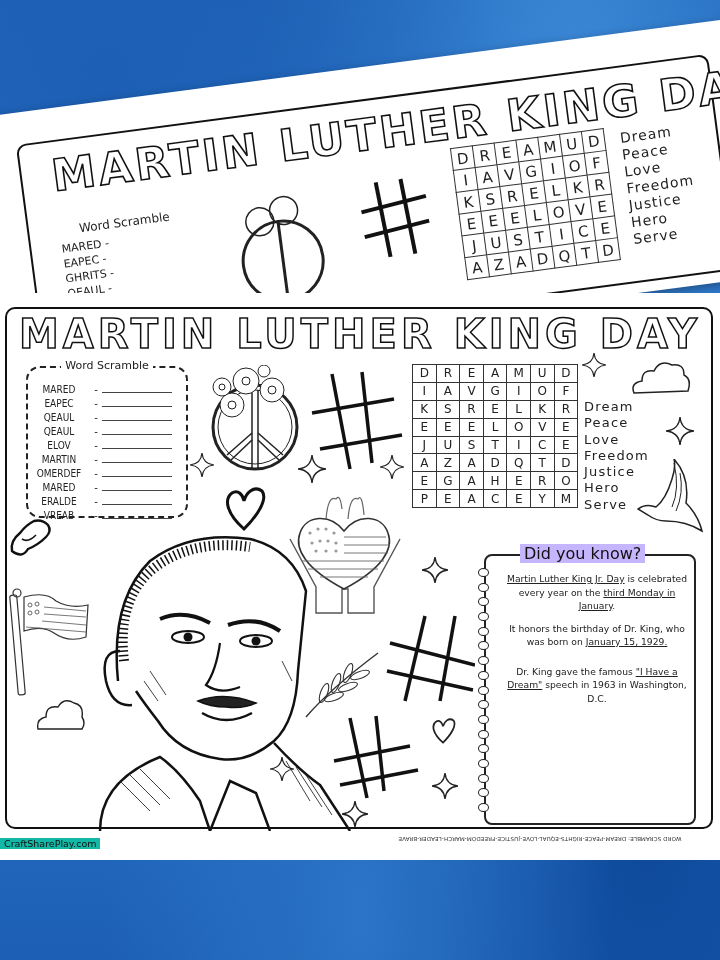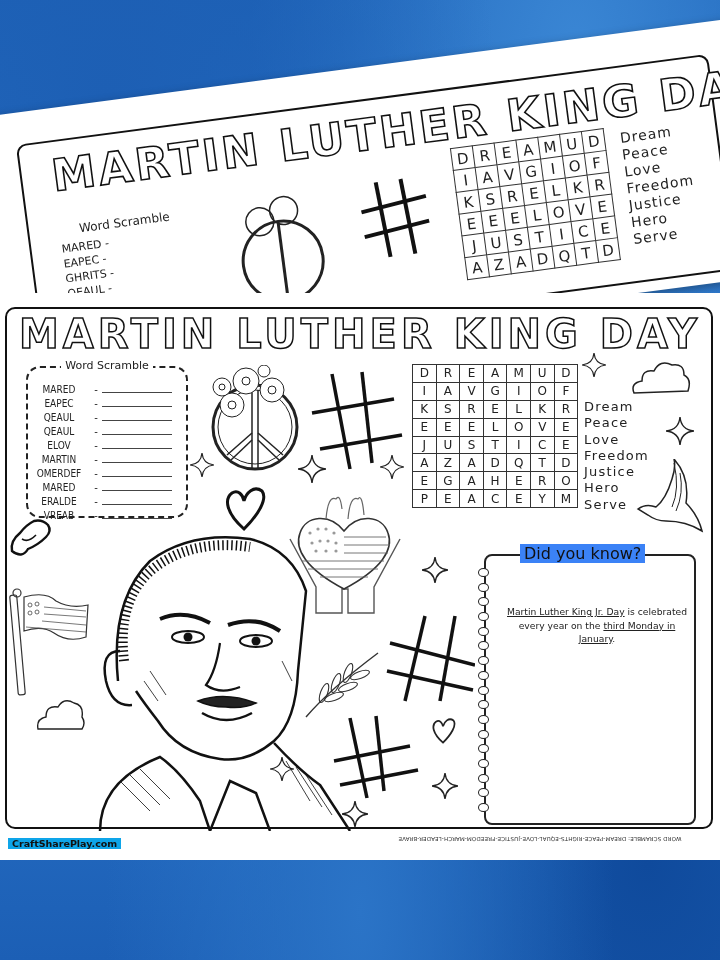--- a/index.html
+++ b/index.html
@@ -76,37 +76,37 @@
     font-size: 12px; color: #222; padding: 0; letter-spacing: 0;
   }
   .wordlist { position: absolute; left: 584px; top: 106px; font-size: 13px; line-height: 16.3px; color: #222; letter-spacing: 1.2px; }
 
   
   .dyk {
     position: absolute; left: 484px; top: 261px; width: 212px; height: 271px;
     border: 2px solid #222; border-radius: 8px;
   }
   .dyk-title {
-    position: absolute; left: 34px; top: -12px; background: #3b82f6; padding: 0 4px;
+    position: absolute; left: 34px; top: -12px; background: #c4b5fd; padding: 0 4px;
     font-size: 16px; color: #111;
   }
   .spiral { position: absolute; left: -8px; top: 12px; width: 16px; height: 250px; }
   .spiral i { display: block; width: 11px; height: 9px; border: 1.6px solid #222; border-radius: 50%; margin-bottom: 5.7px; background:#fff; }
   .dyk-body { position: absolute; left: 14px; top: 16px; width: 194px; text-align: center; font-size: 9.2px; line-height: 13.5px; color: #222; }
-  .dyk-body p { margin-bottom: 9px; margin-top: 33px; }
+  .dyk-body p { margin-bottom: 9px; }
   .dyk-body p.gap { margin-bottom: 16px; }
   .u { text-decoration: underline; }
 
   .answers {
     position: absolute; left: 374px; top: 543px; width: 332px; font-size: 5.6px; color: #333;
     transform: rotate(180deg); white-space: nowrap; letter-spacing: 0.1px; text-align: center;
   }
   .brand {
-    position: absolute; left: 8px; top: 545px; background:#0ea5e9; padding: 0 4px;
-    font-size: 9.5px; font-weight: bold; color: #111;
+    position: absolute; left: 0; top: 545px; background:#14b8a6; padding: 0 4px;
+    font-size: 9.5px; font-weight: normal; color: #111;
   }
 
   .art { position: absolute; }
 </style>
 </head>
 <body>
 
 <div class="back-sheet">
   <div class="back-inner">
     <div class="back-title">MARTIN LUTHER KING DAY</div>
@@ -544,18 +544,20 @@
         <i></i>
         <i></i>
         <i></i>
         <i></i>
         <i></i>
         <i></i>
     </div>
     <div class="dyk-title">Did you know?</div>
     <div class="dyk-body">
       <p><span class="u">Martin Luther King Jr. Day</span><span> is celebrated every year on the </span><span class="u">third Monday in January</span><span>.</span></p>
+      <p class="gap"><span>It honors the birthday of Dr. King, who was born on </span><span class="u">January 15, 1929.</span></p>
+      <p class="gap"><span>Dr. King gave the famous </span><span class="u">"I Have a Dream"</span><span> speech in 1963 in Washington, D.C.</span></p>
     </div>
   </div>
 
   <div class="answers">WORD SCRAMBLE: DREAM-PEACE-RIGHTS-EQUAL-LOVE-JUSTICE-FREEDOM-MARCH-LEADER-BRAVE</div>
   <div class="brand">CraftSharePlay.com</div>
 </div>
 
 </body></html>

